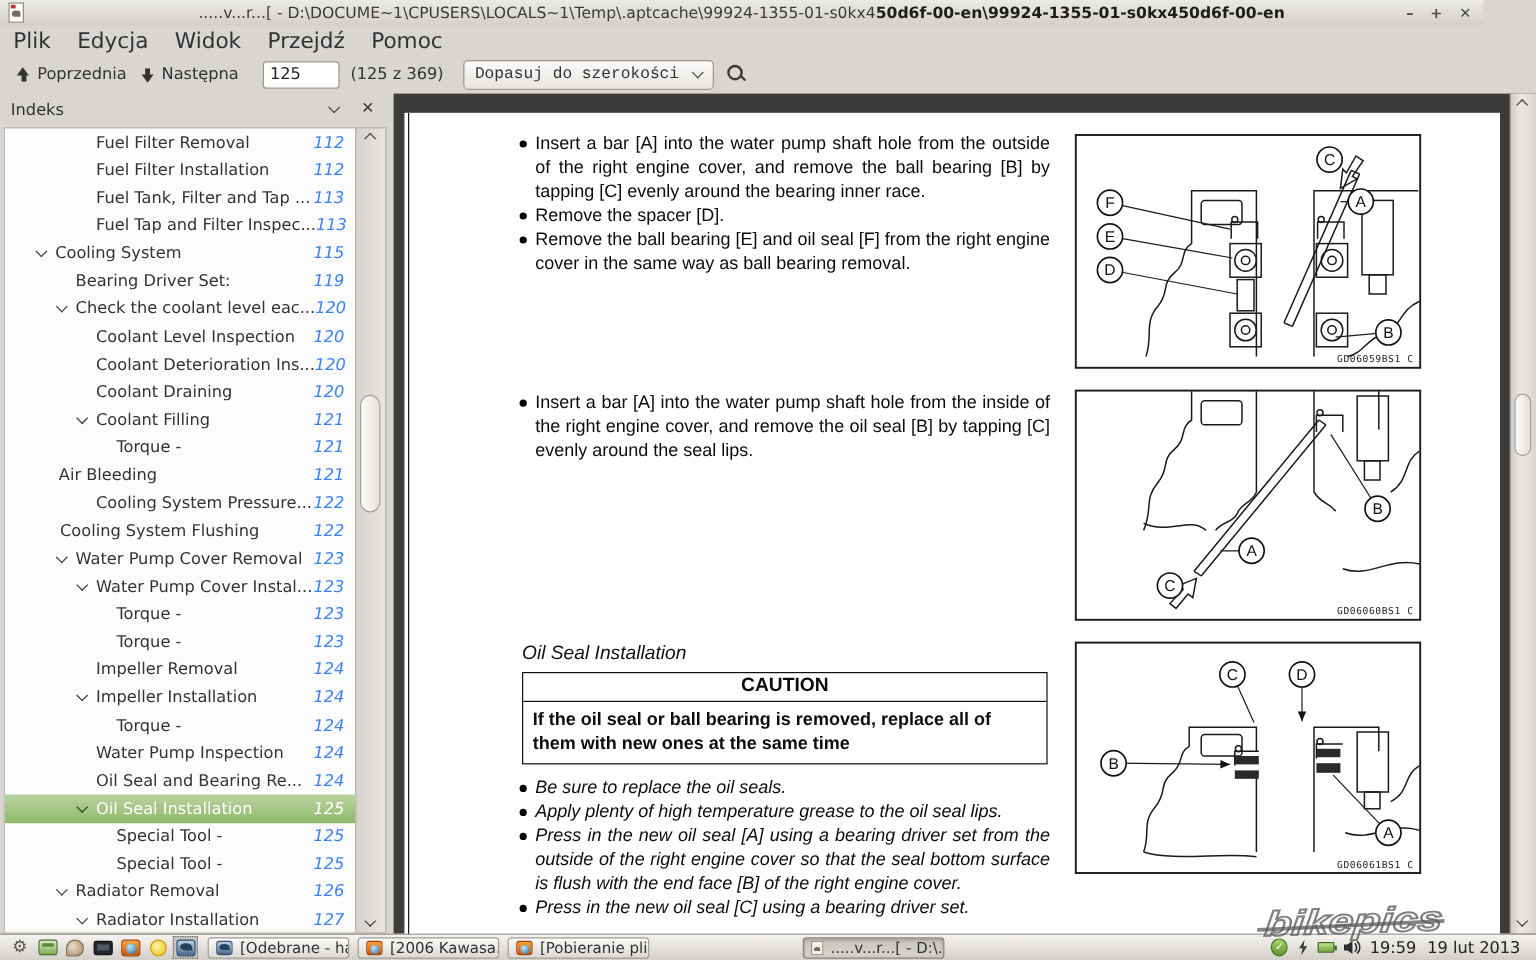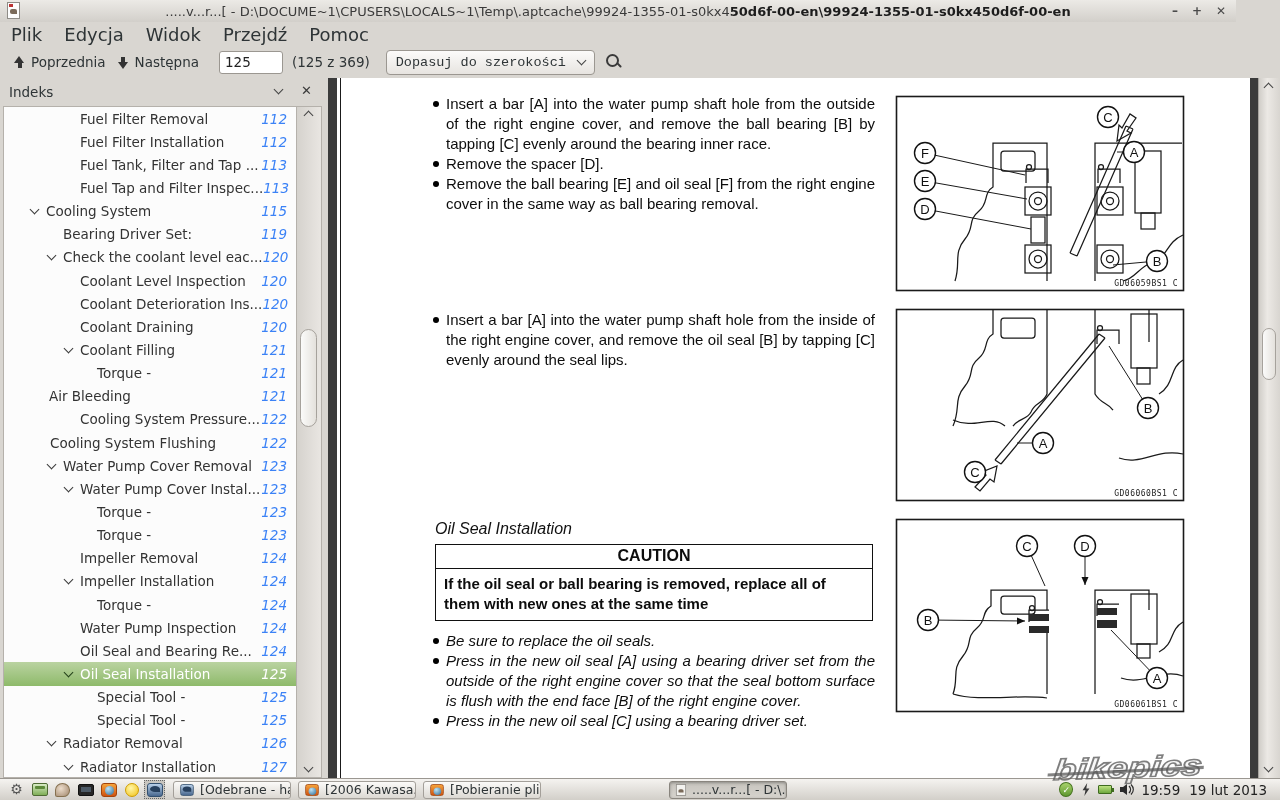--- a/index.html
+++ b/index.html
@@ -60,21 +60,21 @@
   .toc-row.sel .toc-chev{border-color:#234018;}
   .sb-scroll{position:absolute;left:296px;top:28px;width:26px;height:672px;background:linear-gradient(90deg,#d5d2cd,#e9e6e2);
              border:1px solid #b5b1ab;}
   .sb-scroll .chev{position:absolute;left:8px;}
   .sb-scroll .chev.up{top:8px;transform:rotate(-135deg);}
   .sb-scroll .chev.down{bottom:6px;}
   .sb-thumb{position:absolute;left:3px;width:17px;border:1px solid #a6a29c;border-radius:9px;
             background:linear-gradient(90deg,#fbfbfa,#e4e1dc);}
   
   .docarea{position:absolute;left:328px;top:0;width:952px;height:700px;background:#3b3b3b;}
-  .page{position:absolute;left:9px;top:0;width:913px;height:700px;background:#fff;overflow:hidden;
+  .page{position:absolute;left:9px;top:16px;width:913px;height:700px;background:#fff;overflow:hidden;
         font-family:"Liberation Sans",sans-serif;color:#0d0d0d;}
   .page::before{content:"";position:absolute;left:3px;top:0;bottom:0;width:1.4px;background:#1a1a1a;}
   .blk{position:absolute;width:444px;left:94px;}
   .bullet{position:relative;padding-left:15px;text-align:justify;font-size:15px;line-height:20px;}
   .bullet::before{content:"";position:absolute;left:2px;top:7px;width:6.4px;height:6.4px;border-radius:50%;background:#000;}
   .doc-heading{position:absolute;left:98px;top:442px;font-style:italic;font-size:16px;color:#111;}
   .caution{position:absolute;left:98px;top:466px;width:438px;border:1.6px solid #111;background:#fff;}
   .caution-title{text-align:center;font-weight:bold;font-size:16px;padding:2px 0 3px;border-bottom:1.6px solid #111;}
   .caution-body{font-weight:bold;font-size:15px;line-height:20px;padding:5px 8px 6px;}
   .fig{position:absolute;left:558px;width:290px;}
@@ -352,20 +352,21 @@
         <div class="blk" style="top:232px;" id="blk-mid">
             <div class="bullet">Insert a bar [A] into the water pump shaft hole from the inside of the right engine cover, and remove the oil seal [B] by tapping [C] evenly around the seal lips.</div>
           </div>
         <div class="doc-heading">Oil Seal Installation</div>
         <div class="caution">
           <div class="caution-title">CAUTION</div>
           <div class="caution-body">If the oil seal or ball bearing is removed, replace all of them with new ones at the same time</div>
         </div>
         <div class="blk" style="top:553px;font-style:italic;" id="blk-bot">
             <div class="bullet">Be sure to replace the oil seals.</div>
+            <div class="bullet">Apply plenty of high temperature grease to the oil seal lips.</div>
             <div class="bullet">Press in the new oil seal [A] using a bearing driver set from the outside of the right engine cover so that the seal bottom surface is flush with the end face [B] of the right engine cover.</div>
             <div class="bullet">Press in the new oil seal [C] using a bearing driver set.</div>
           </div>
 
         <div class="fig" style="top:17px;">
           <svg id="fig0" width="290" height="197" viewBox="0 0 290 197">
             <rect class="fr" x="1.5" y="1.5" width="287" height="194"></rect>
             <path class="ln" d="M60,186 C66,168 58,158 70,144 C80,132 72,126 84,116 C94,108 88,98 98,92 L98,48 L152,48 L152,186"></path>
             <rect class="ln" x="106" y="56" width="34" height="20" rx="3"></rect>
             <path class="ln" d="M131,88 L131,74 L153,74 L153,88"></path>

